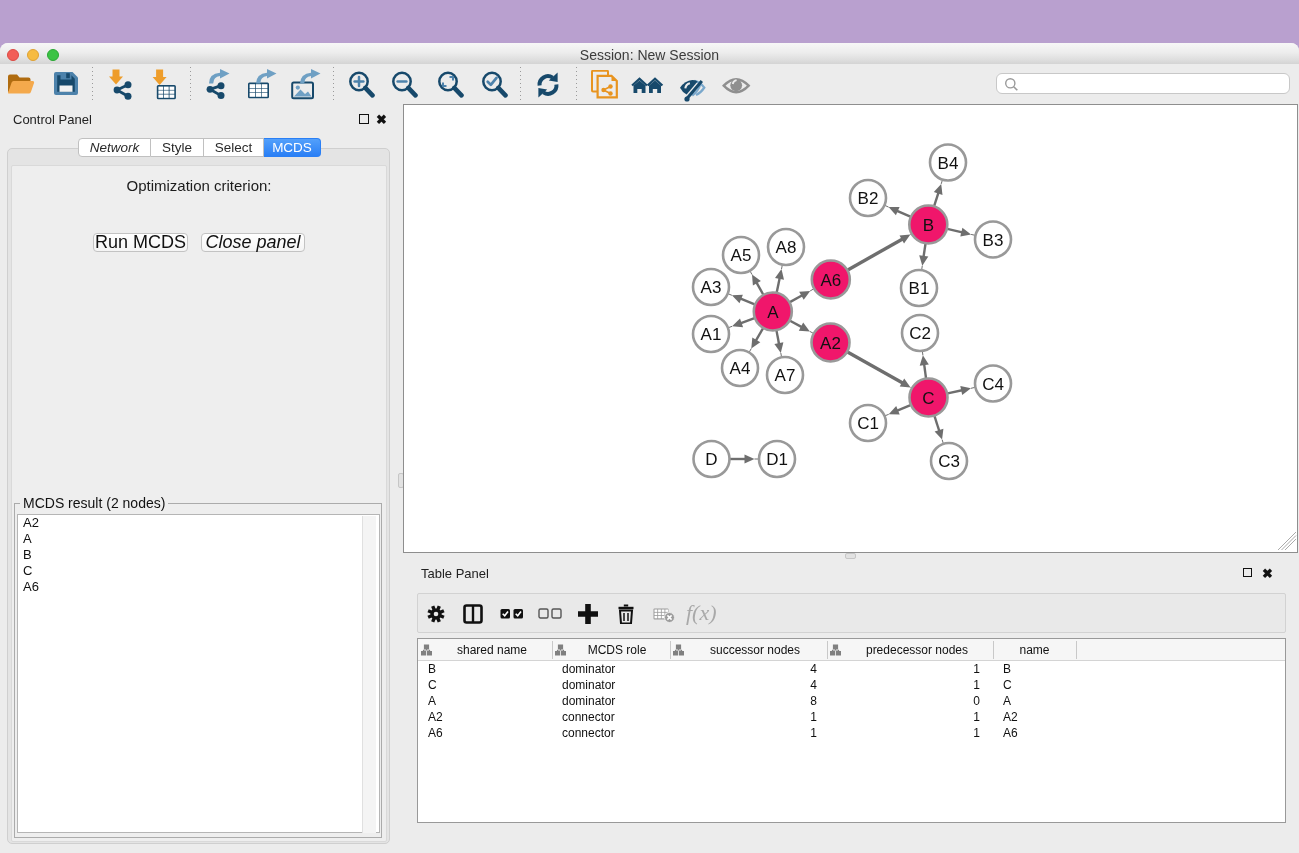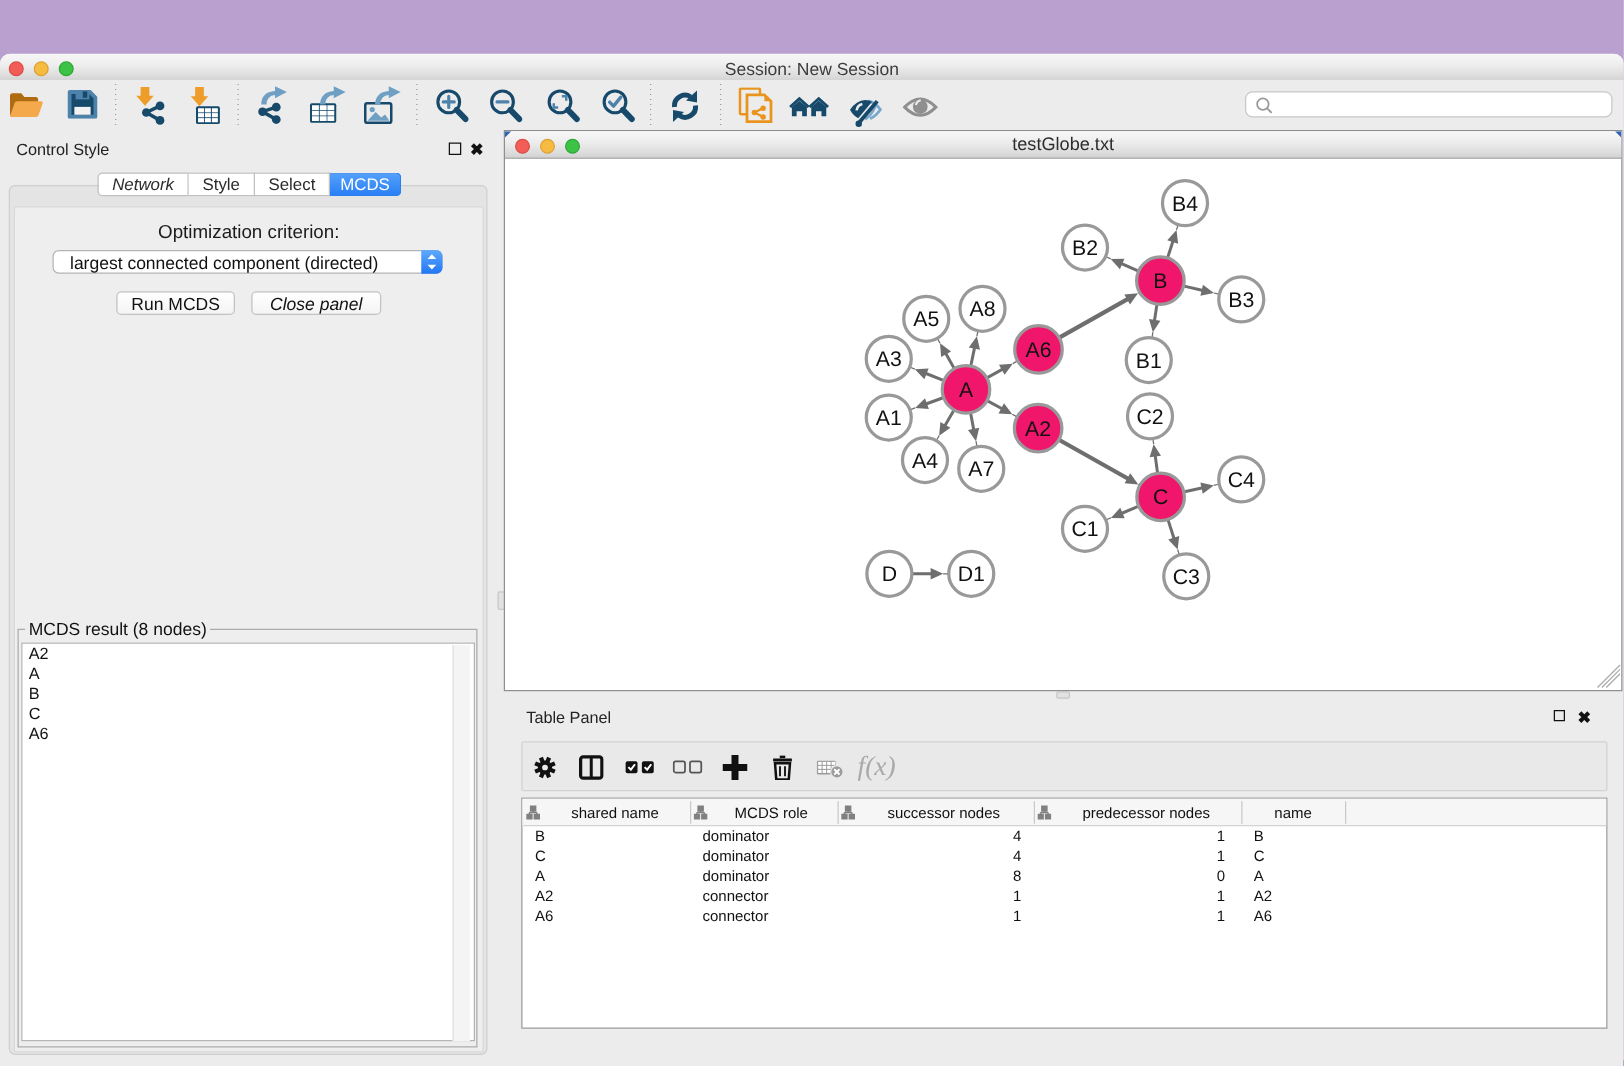--- a/index.html
+++ b/index.html
@@ -37,21 +37,21 @@
 .tabbar .tab:last-child { border-radius:0 4px 4px 0; }
 .tabbar .sel { background:linear-gradient(#53a0fb,#2a7ff5); border-color:#2a7ff5; color:#fff; }
 #cptabs { left:78px; top:95px; width:243px; }
 #optlabel { left:11px; top:134px; width:376px; text-align:center; font-size:15px; color:#1c1c1c; }
 #dropdown { left:42px; top:157px; width:312px; height:19px; background:#fff;
   border:1px solid #b4b4b4; border-radius:5px; font-size:14px; color:#111; }
 #dropdown span { position:absolute; left:13px; top:1px; }
 #ddbtn { right:-1px; top:-1px; width:17px; height:19px; border-radius:0 5px 5px 0;
   background:linear-gradient(#5fa9fc,#2276f4); }
 .btn { background:linear-gradient(#ffffff,#f4f4f4); border:1px solid #c3c3c3; border-radius:4px;
-  font-size:14px; color:#111; display:flex; align-items:center; justify-content:center; }
+  font-size:18px; color:#111; display:flex; align-items:center; justify-content:center; }
 #runbtn { left:93px; top:190px; width:95px; height:19px; }
 #closebtn { left:201px; top:190px; width:104px; height:19px;font-style:italic; }
 #mcdsgroup { left:14px; top:460px; width:368px; height:335px; border:1px solid #ababab; }
 #mcdslabel { left:20px; top:452px; font-size:14px; color:#111; background:#eeeeee; padding:0 3px; }
 #mcdslist { left:17px; top:471px; width:363px; height:319px; background:#fff; border:1px solid #b5b5b5;
   font-size:13px; color:#111; }
 #mcdslist .it { padding-left:5px; height:16px; line-height:16px; }
 #mcdsscroll { left:344px; top:1px; width:14px; height:317px; background:#f4f4f4; border-left:1px solid #e0e0e0; position:absolute; }
 
 #statusbar { left:0; top:814px; width:1299px; height:31px; background:#efefef; border-top:1px solid #c9c9c9; }
@@ -228,68 +228,47 @@
     <div class="abs tsep" style="left:333px"></div>
     <div class="abs tsep" style="left:520px"></div>
     <div class="abs tsep" style="left:576px"></div>
     <div id="searchbox" class="abs">
         <svg width="16" height="16" viewBox="0 0 16 16" style="position:absolute;left:7px;top:3px">
 <circle cx="6.3" cy="6.3" r="4.6" fill="none" stroke="#9a9a9a" stroke-width="1.4"></circle>
 <line x1="9.7" y1="9.7" x2="13.3" y2="13.3" stroke="#9a9a9a" stroke-width="1.6"></line>
         </svg>
       </div>
   </div>
-  <div id="cp-title" class="abs">Control Style</div>
+  <div id="cp-title" class="abs">Control Panel</div>
   <div id="cp-float" class="abs"></div>
   <div class="abs close-x" style="left:376px; top:69px">✖</div>
   <div id="tabpane" class="abs"></div>
   <div id="tabinner" class="abs"></div>
   <div id="cptabs" class="abs tabbar">
     <div class="tab" style="width:73px">Network</div>
     <div class="tab" style="width:53px">Style</div>
     <div class="tab" style="width:60px">Select</div>
     <div class="tab sel" style="width:57px">MCDS</div>
   </div>
   <div id="optlabel" class="abs">Optimization criterion:</div>
-  <div id="dropdown" class="abs">
-      <span>largest connected component (directed)</span>
-    <div id="ddbtn" class="abs">
-        <svg width="17" height="19" viewBox="0 0 17 19" style="position:absolute;left:0;top:0">
-<path d="M5 7.2 L8.5 3.4 L12 7.2 Z" fill="#fff"></path>
-          <path d="M5 11.8 L8.5 15.6 L12 11.8 Z" fill="#fff"></path>
-        </svg>
-      </div>
-  </div>
   <div id="runbtn" class="abs btn">Run MCDS</div>
   <div id="closebtn" class="abs btn">Close panel</div>
   <div id="mcdsgroup" class="abs"></div>
-  <div id="mcdslabel" class="abs">MCDS result (8 nodes)</div>
+  <div id="mcdslabel" class="abs">MCDS result (2 nodes)</div>
   <div id="mcdslist" class="abs">
     <div class="it">A2</div>
       <div class="it">A</div>
       <div class="it">B</div>
       <div class="it">C</div>
       <div class="it">A6</div>
     <div id="mcdsscroll"></div>
   </div>
   <div class="abs" style="left:398px;top:430px;width:6px;height:15px;background:#e2e2e2;border:1px solid #c6c6c6;border-radius:2px"></div>
   <div class="abs" style="left:845px;top:510px;width:11px;height:6px;background:#e2e2e2;border:1px solid #c6c6c6;border-radius:2px"></div>
   <div id="gwin" class="abs">
-    <div id="gtitle" class="abs">
-      <div class="abs tl t1"></div>
-        <div class="abs tl t2"></div>
-        <div class="abs tl t3"></div>
-      <div id="gtitletext" class="abs">testGlobe.txt</div>
-      <svg class="abs" style="left:0;top:0" width="5" height="5">
-          <path d="M0 0 L5 0 L0 5 Z" fill="#2e62b8"></path>
-        </svg>
-      <svg class="abs" style="left:888px;top:0" width="5" height="5">
-          <path d="M0 0 L5 0 L5 5 Z" fill="#2e62b8"></path>
-        </svg>
-    </div>
     <svg class="abs" style="left:1px; top:23px;" width="893" height="425" viewBox="0 0 893 425">
     <line x1="358.2" y1="166.5" x2="351.0" y2="153.6" stroke="#6e6e6e" stroke-width="2.4"></line>
     <line x1="347.0" y1="146.6" x2="345.1" y2="143.1" stroke="#6e6e6e" stroke-width="1"></line>
     <path d="M 347.0 146.6 L 355.9 153.1 L 347.9 157.6 Z" fill="#6e6e6e"></path>
     <line x1="371.7" y1="164.4" x2="374.9" y2="148.9" stroke="#6e6e6e" stroke-width="2.4"></line>
     <line x1="376.5" y1="141.0" x2="377.3" y2="137.1" stroke="#6e6e6e" stroke-width="1"></line>
     <path d="M 376.5 141.0 L 379.0 151.8 L 370.0 149.9 Z" fill="#6e6e6e"></path>
     <line x1="349.7" y1="176.3" x2="334.4" y2="170.2" stroke="#6e6e6e" stroke-width="2.4"></line>
     <line x1="326.9" y1="167.3" x2="323.2" y2="165.8" stroke="#6e6e6e" stroke-width="1"></line>
     <path d="M 326.9 167.3 L 337.9 166.7 L 334.5 175.3 Z" fill="#6e6e6e"></path>

